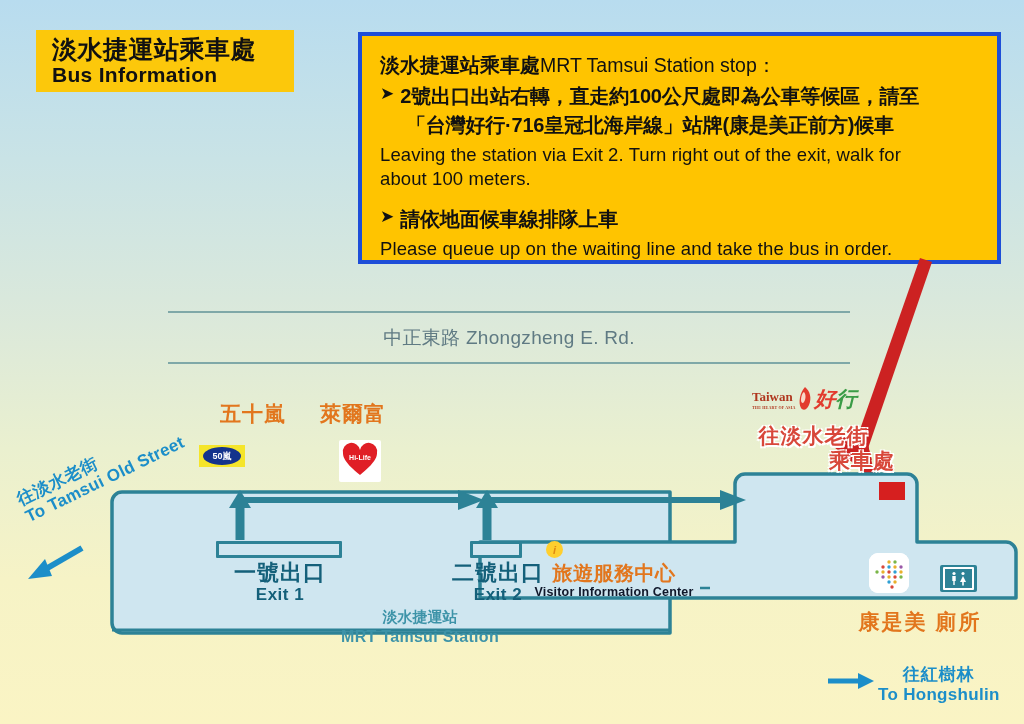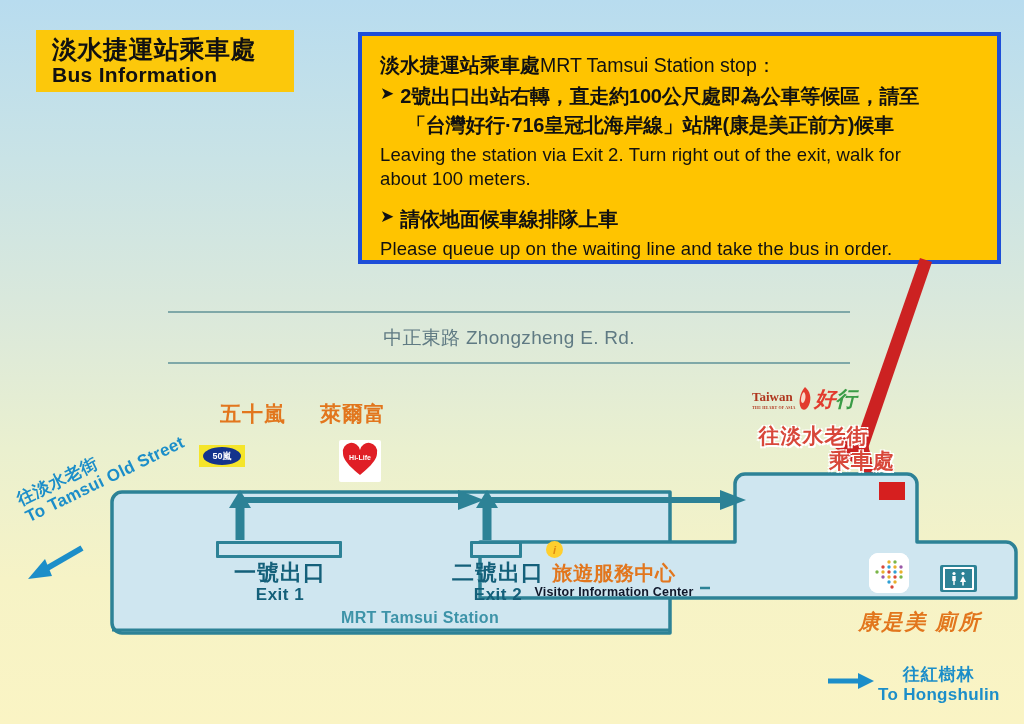--- a/index.html
+++ b/index.html
@@ -103,21 +103,21 @@
   
   #stop-marker{left:879px;top:482px;width:26px;height:18px;background:#d61f1f;}
 
   
   #logo-cosmed{left:869px;top:553px;width:40px;height:40px;background:#fff;border-radius:9px;}
   #icon-restroom{left:940px;top:565px;width:37px;height:27px;background:#2d8296;
     display:flex;align-items:center;justify-content:center;border-radius:2px;}
   #icon-restroom .inner{width:27px;height:19px;border:2px solid #fff;display:flex;
     align-items:center;justify-content:center;gap:2px;border-radius:1px;}
   #right-shops-label{left:845px;top:608px;width:150px;text-align:center;
-    font-size:21px;font-weight:bold;color:#e2761d;letter-spacing:2px;font-style:italic;}
+    font-size:21px;font-weight:bold;color:#e2761d;letter-spacing:2px;}
 
   
   #to-oldstreet{left:14px;top:492px;width:190px;transform:rotate(-26deg);transform-origin:left top;}
   #to-oldstreet .c{font-size:17px;font-weight:bold;color:#1c8ec9;line-height:1.12;letter-spacing:.5px;}
   #to-oldstreet .e{font-size:17px;font-weight:bold;color:#1c8ec9;line-height:1.12;letter-spacing:.3px;}
   #to-hongshulin{left:878px;top:665px;}
   #to-hongshulin .c{font-size:17px;font-weight:bold;color:#1c8ec9;line-height:1.15;letter-spacing:1px;text-align:center;}
   #to-hongshulin .e{font-size:17px;font-weight:bold;color:#1c8ec9;line-height:1.15;letter-spacing:.3px;}
 
   svg{display:block;overflow:visible;}
@@ -194,20 +194,21 @@
 <div class="abs exit-label" id="exit1-label">
   <div class="c">一號出口</div>
   <div class="e">Exit 1</div>
 </div>
 <div class="abs exit-label" id="exit2-label">
   <div class="c">二號出口</div>
   <div class="e">Exit 2</div>
 </div>
 
 <div class="abs" id="station-name">
+  <div class="c">淡水捷運站</div>
   <div class="e">MRT Tamsui Station</div>
 </div>
 
 <div class="abs shop-lbl" id="shop1-label">五十嵐</div>
 <div class="abs shop-lbl" id="shop2-label">萊爾富</div>
 
 <div class="abs" id="logo-50lan">
   <div class="oval">50嵐</div>
 </div>
 

